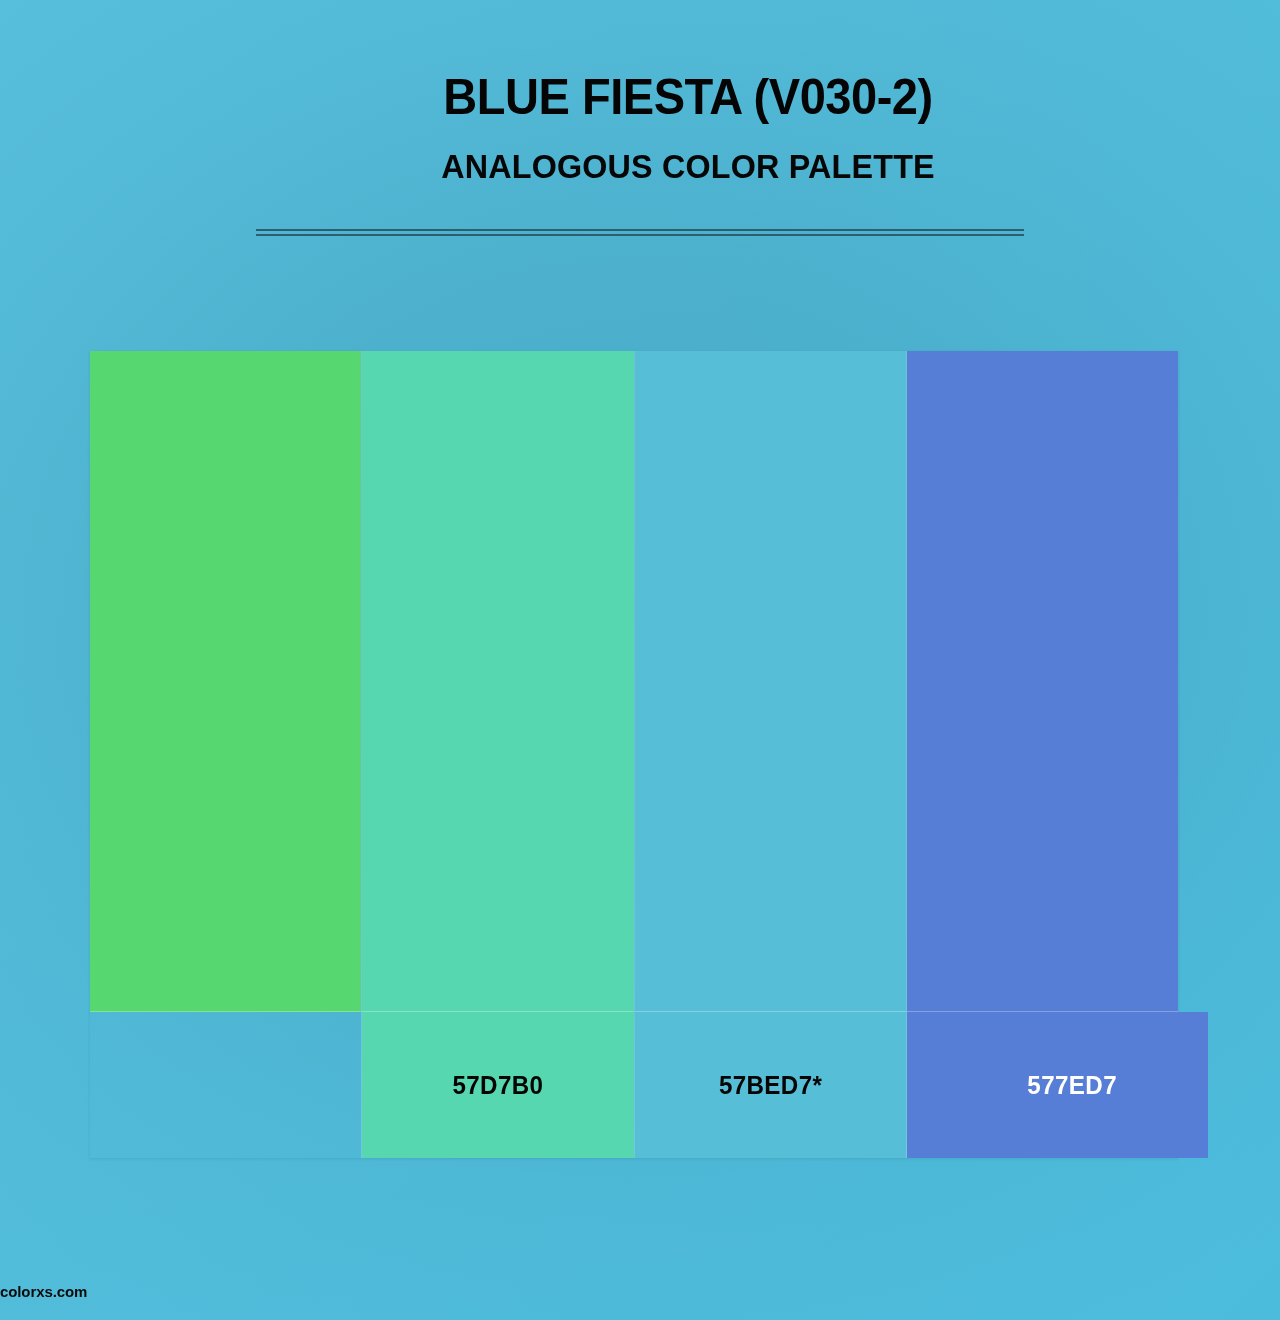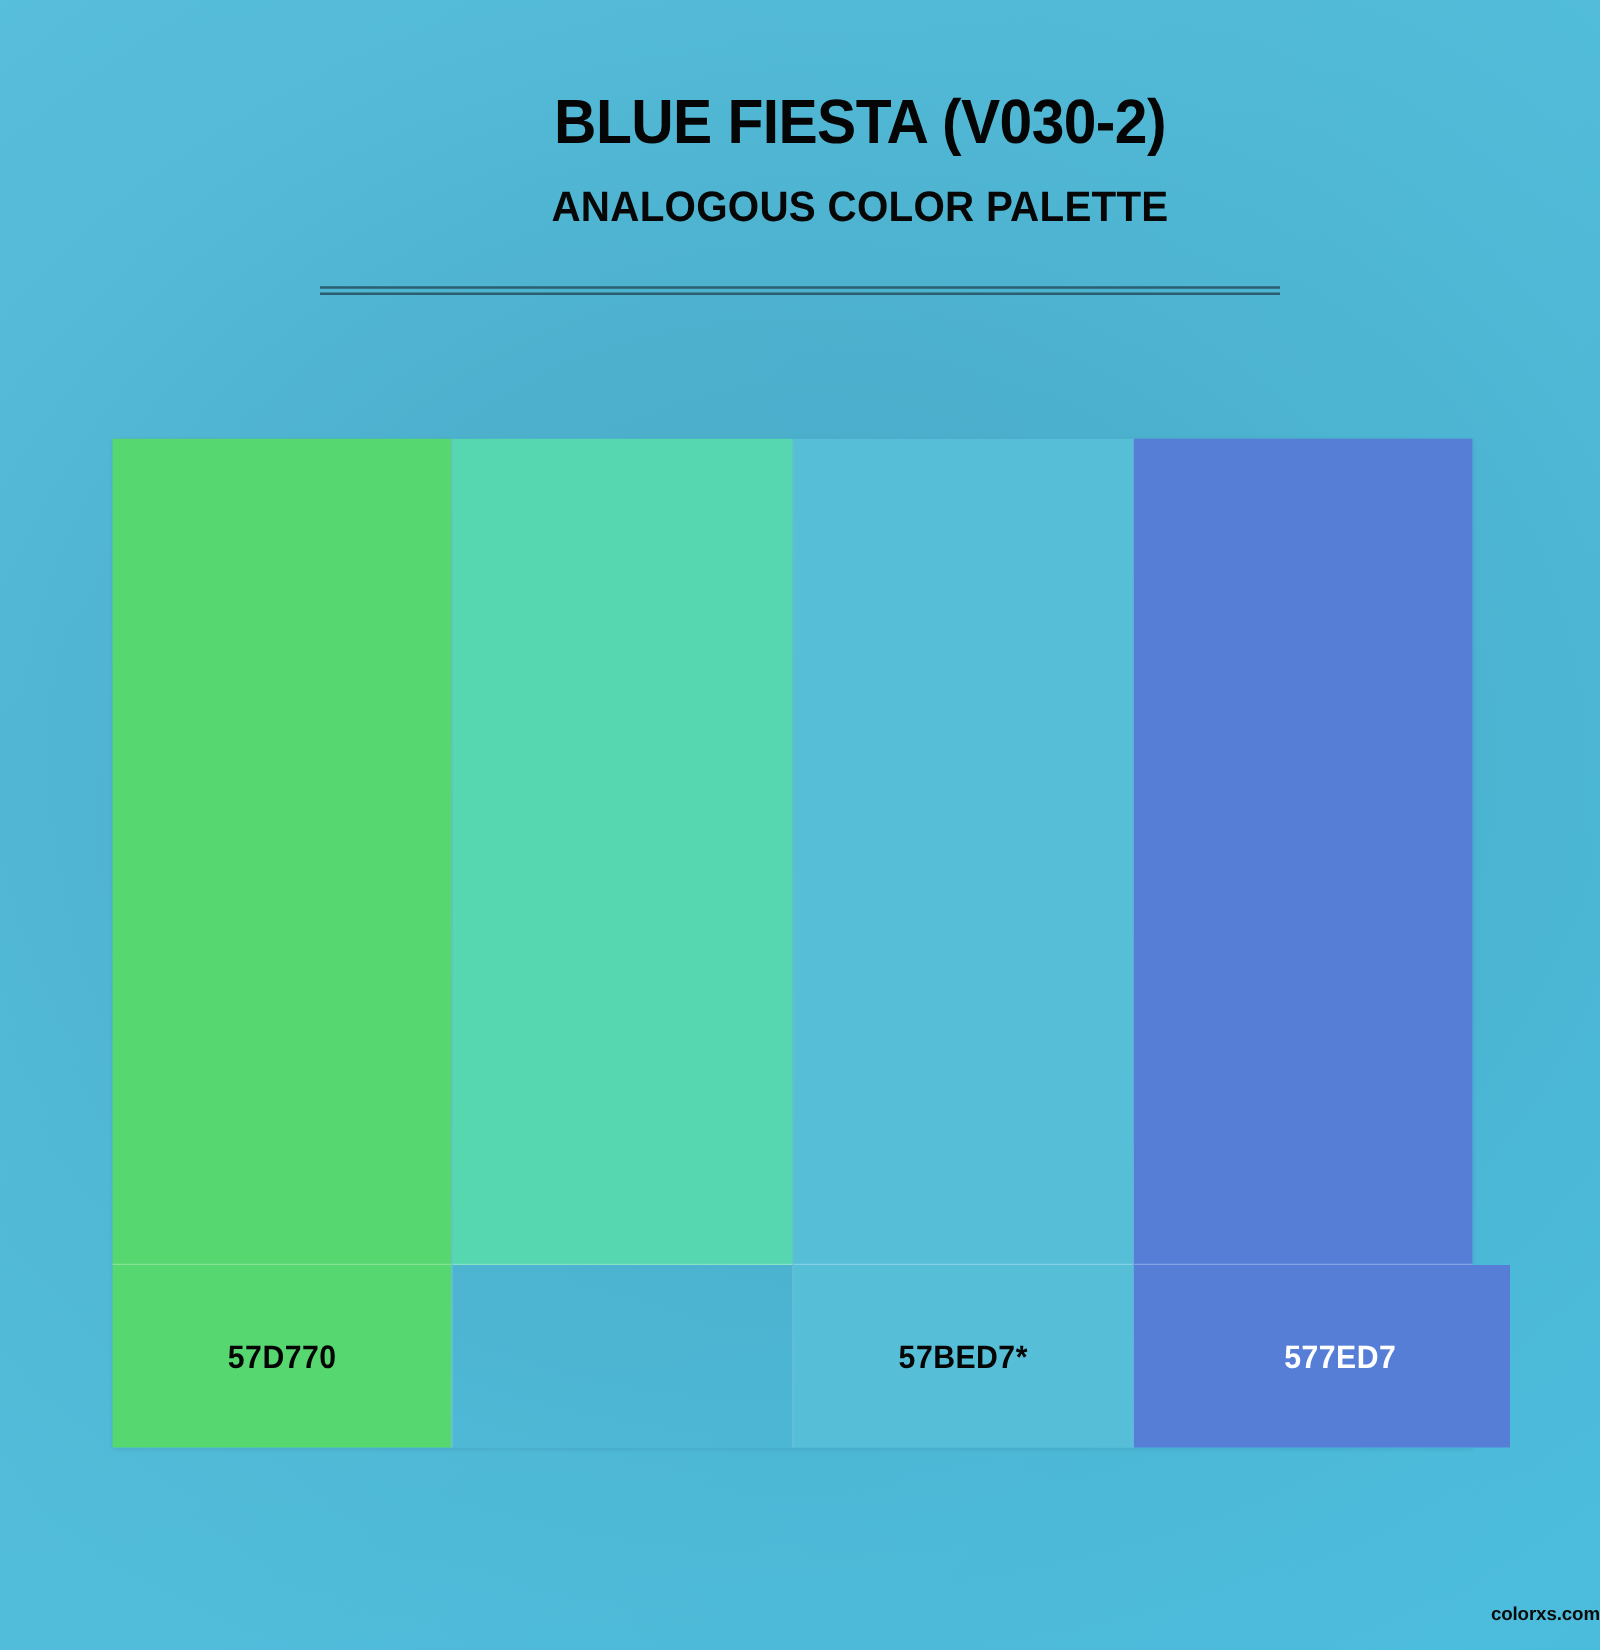--- a/index.html
+++ b/index.html
@@ -125,21 +125,21 @@
     transform: scaleX(0.93);
     white-space: nowrap;
   }
 
   
   .footer {
     position: absolute;
     left: 0;
     top: 1283px;
     width: 1280px;
-    text-align: right;
+    text-align: left;
   }
   .footer-text {
     font-size: 15px;
     font-weight: 700;
     color: #0b0b0b;
     letter-spacing: -0.1px;
     font-family: "Liberation Sans", sans-serif;
   }
 </style>
 </head>
@@ -154,27 +154,27 @@
 
   <div class="divider">
     <div class="rule top"></div>
     <div class="rule bottom"></div>
   </div>
 
   <div class="palette">
 
     <div class="swatch">
       <div class="swatch-body" style="background: rgb(87, 215, 112);"></div>
-      <div class="swatch-label-band" style="background: rgb(87, 215, 112);">
-        <span class="swatch-label" style="color: rgb(5, 5, 5);">57D770</span>
-      </div>
     </div>
 
     <div class="swatch">
       <div class="swatch-body" style="background: rgb(87, 215, 176);"></div>
+      <div class="swatch-label-band" style="background: rgb(87, 215, 176);">
+        <span class="swatch-label" style="color: rgb(5, 5, 5);">57D7B0</span>
+      </div>
     </div>
 
     <div class="swatch">
       <div class="swatch-body" style="background: rgb(87, 190, 215);"></div>
       <div class="swatch-label-band" style="background: rgb(87, 190, 215); text-align: center;">
         <span class="swatch-label" style="color: rgb(5, 5, 5);">57BED7*</span>
       </div>
     </div>
 
     <div class="swatch">

